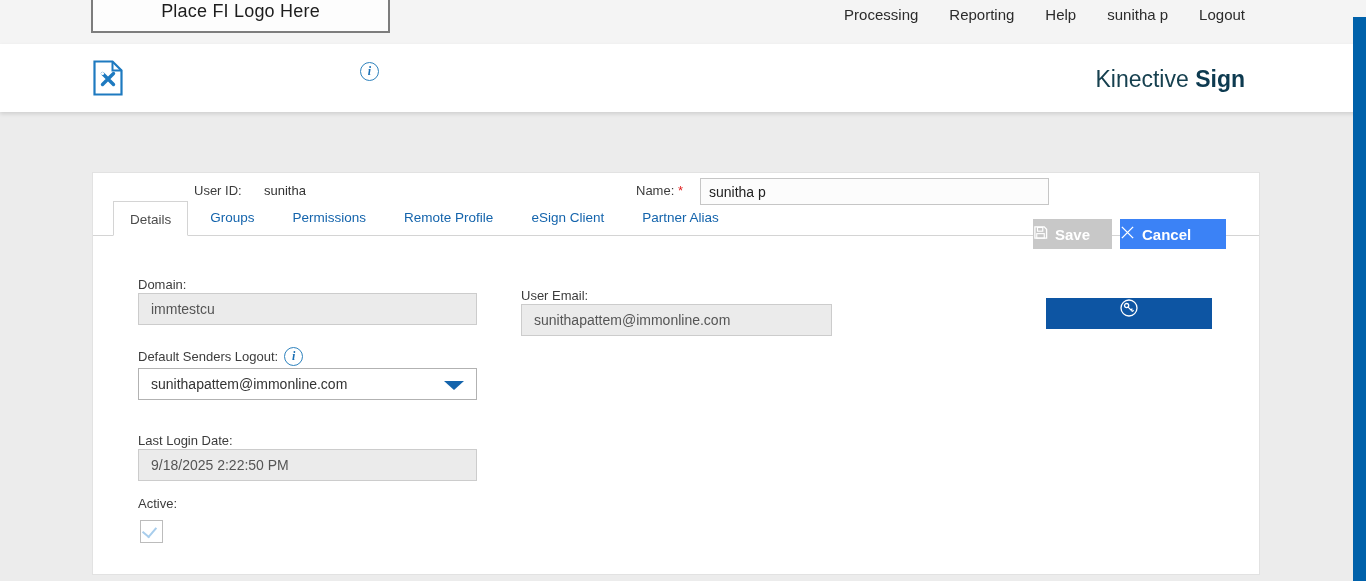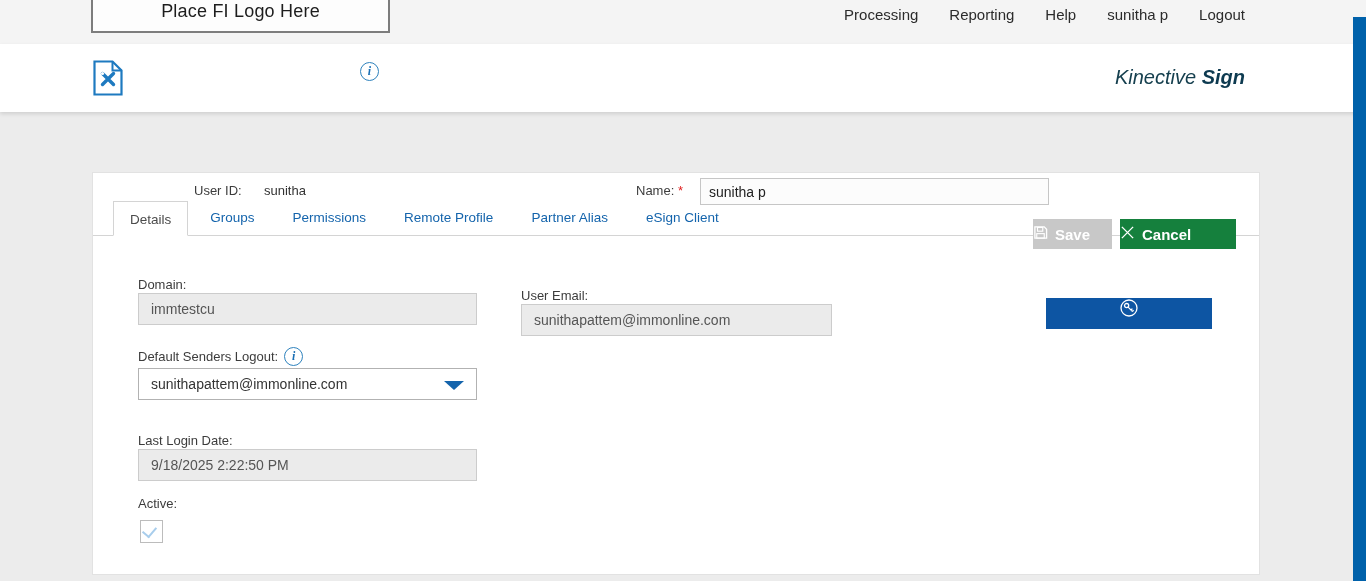--- a/index.html
+++ b/index.html
@@ -29,21 +29,21 @@
   }
   .doc-icon { position:absolute; left:93px; top:16px; }
   .page-title { position:absolute; left:131px; top:22px; font-size:22px; color:#6e6e6e; letter-spacing:.2px; }
   .info-icon {
     display:inline-flex; align-items:center; justify-content:center;
     width:19px; height:19px; border:1px solid #2e82bd; border-radius:50%;
     color:#1a6fb5; font-family:"Liberation Serif","DejaVu Serif",serif;
     font-style:italic; font-weight:bold; font-size:12px; background:#fff;
   }
   .title-info { position:absolute; left:360px; top:18px; }
-  .brand { position:absolute; right:121px; top:22px; font-size:20px; color:#16404f; white-space:nowrap;font-style:italic; }
+  .brand { position:absolute; right:121px; top:22px; font-size:23px; color:#16404f; white-space:nowrap; }
   .brand .brand-product { font-weight:bold; color:#0d3a50; }
 
   
   .panel {
     position:absolute; left:92px; top:172px; width:1168px; height:403px;
     background:#ffffff; border:1px solid #e2e2e2;
   }
 
   
   .lbl { font-size:13px; color:#3c3c3c; }
@@ -70,22 +70,22 @@
     color:#4b4b4b; background:#fff;
     border:1px solid #d4d4d4; border-bottom:1px solid #fff; margin-bottom:-1px;
   }
   .btn { display:flex; align-items:center; justify-content:flex-start; gap:7px;
          border:none; cursor:pointer; font-family:inherit; color:#fff; }
   .save-btn {
     position:absolute; left:940px; top:46px; width:79px; height:30px;
     background:#c8c8c8; font-size:15px; font-weight:bold;
   }
   .cancel-btn {
-    position:absolute; left:1027px; top:46px; width:116px; height:30px;
-    background:#15803d; font-size:15px; font-weight:bold;
+    position:absolute; left:1027px; top:46px; width:106px; height:30px;
+    background:#3b82f6; font-size:15px; font-weight:bold;
   }
 
   
   .field-label { position:absolute; font-size:13px; color:#3c3c3c; }
   .text-input {
     position:absolute; border:1px solid #cccccc; background:#ebebeb; color:#555;
     font-size:14px; padding:0 12px; font-family:inherit; outline:none;
   }
   .domain-label   { left:45px;  top:104px; }
   .domain-input   { left:45px;  top:120px; width:339px; height:32px; }
@@ -163,22 +163,22 @@
     <span>Name:</span>
     <span class="req">*</span>
   </span>
   <input class="name-input" type="text" value="sunitha p" style="">
 
   <div class="tab-strip">
     <div class="tab active">Details</div>
     <div class="tab">Groups</div>
     <div class="tab">Permissions</div>
     <div class="tab">Remote Profile</div>
+    <div class="tab">eSign Client</div>
     <div class="tab">Partner Alias</div>
-    <div class="tab">eSign Client</div>
   </div>
 
   <button class="btn save-btn">
     <span>
       <svg width="15" height="15" viewBox="0 0 16 16">
         <path d="M2 2 h10 l2.5 2.5 V14 H2 z" fill="none" stroke="#fff" stroke-width="1.4"></path>
         <rect x="4.8" y="2.6" width="5.6" height="4" fill="none" stroke="#fff" stroke-width="1.2"></rect>
         <rect x="4" y="9.2" width="8" height="4.8" fill="none" stroke="#fff" stroke-width="1.2"></rect>
       </svg>
     </span>

